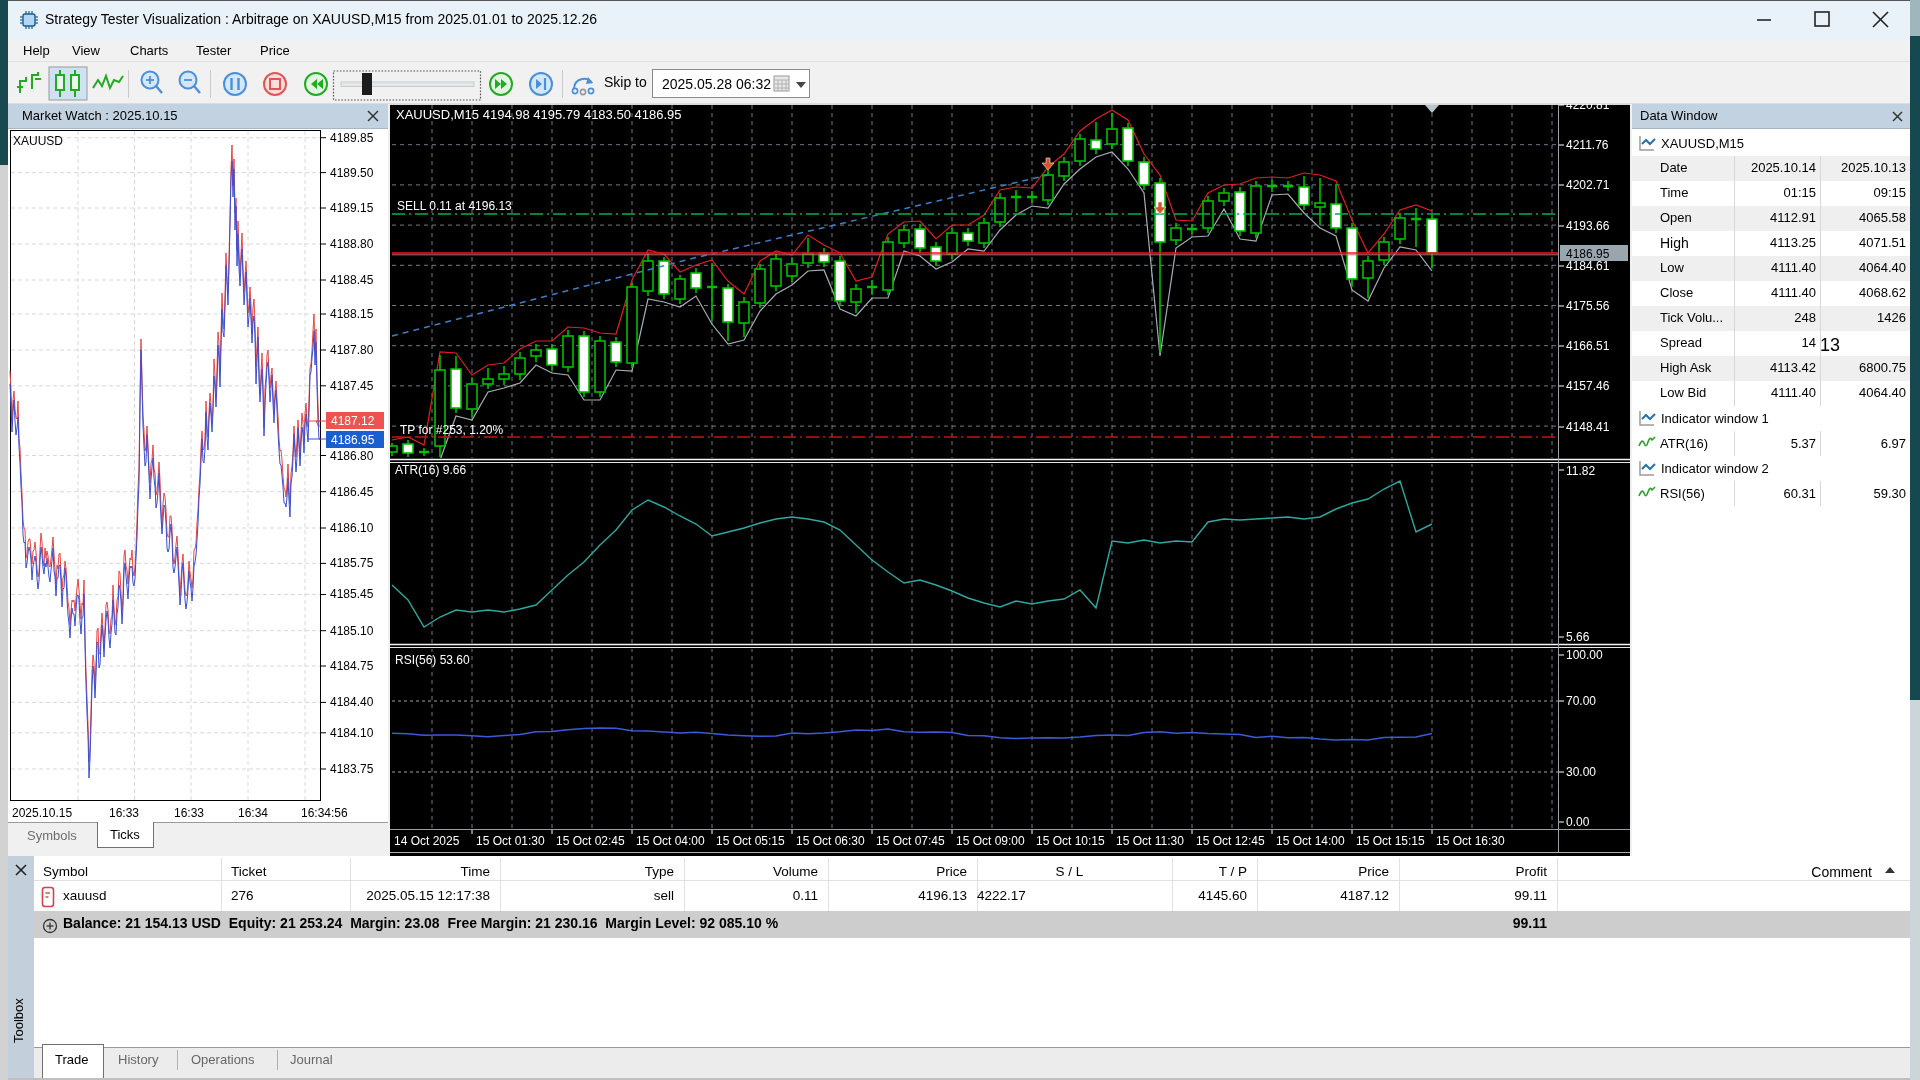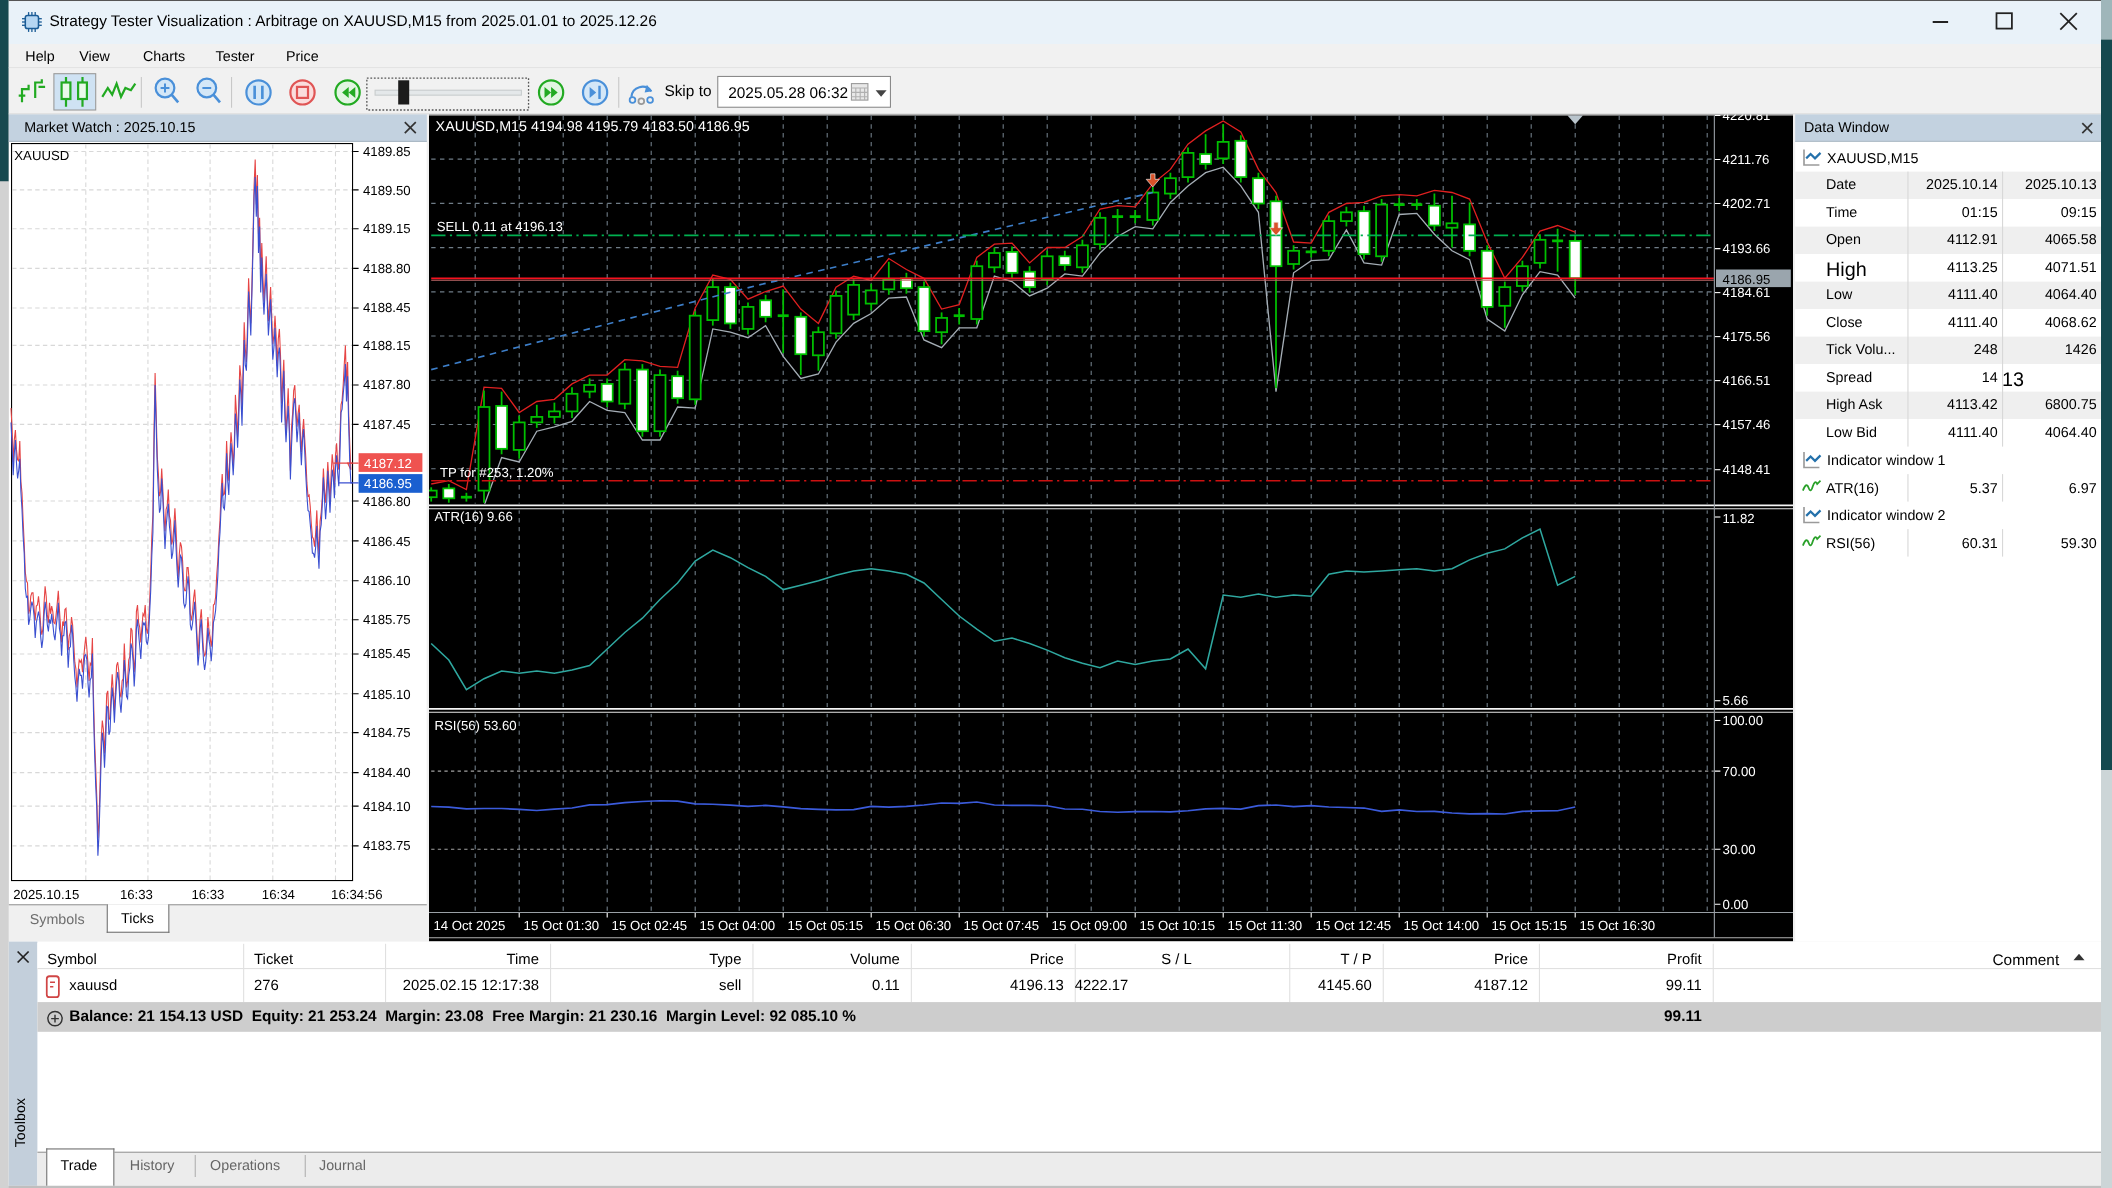--- a/index.html
+++ b/index.html
@@ -547,21 +547,21 @@
 <div class="abs" style="left:1820px;top:160px;width:86px;font-size:13px;color:#000;text-align:right">2025.10.13</div>
 <div class="abs" style="left:1632px;top:181px;width:278px;height:25px;background:#ffffff"></div>
 <div class="abs" style="left:1660px;top:185px;font-size:13px;color:#000">Time</div>
 <div class="abs" style="left:1734px;top:185px;width:82px;font-size:13px;color:#000;text-align:right">01:15</div>
 <div class="abs" style="left:1820px;top:185px;width:86px;font-size:13px;color:#000;text-align:right">09:15</div>
 <div class="abs" style="left:1632px;top:206px;width:278px;height:25px;background:#efefef"></div>
 <div class="abs" style="left:1660px;top:210px;font-size:13px;color:#000">Open</div>
 <div class="abs" style="left:1734px;top:210px;width:82px;font-size:13px;color:#000;text-align:right">4112.91</div>
 <div class="abs" style="left:1820px;top:210px;width:86px;font-size:13px;color:#000;text-align:right">4065.58</div>
 <div class="abs" style="left:1632px;top:231px;width:278px;height:25px;background:#ffffff"></div>
-<div class="abs" style="left:1660px;top:235px;font-size:18px;color:#000">High</div>
+<div class="abs" style="left:1660px;top:235px;font-size:14px;color:#000">High</div>
 <div class="abs" style="left:1734px;top:235px;width:82px;font-size:13px;color:#000;text-align:right">4113.25</div>
 <div class="abs" style="left:1820px;top:235px;width:86px;font-size:13px;color:#000;text-align:right">4071.51</div>
 <div class="abs" style="left:1632px;top:256px;width:278px;height:25px;background:#efefef"></div>
 <div class="abs" style="left:1660px;top:260px;font-size:13px;color:#000">Low</div>
 <div class="abs" style="left:1734px;top:260px;width:82px;font-size:13px;color:#000;text-align:right">4111.40</div>
 <div class="abs" style="left:1820px;top:260px;width:86px;font-size:13px;color:#000;text-align:right">4064.40</div>
 <div class="abs" style="left:1632px;top:281px;width:278px;height:25px;background:#ffffff"></div>
 <div class="abs" style="left:1660px;top:285px;font-size:13px;color:#000">Close</div>
 <div class="abs" style="left:1734px;top:285px;width:82px;font-size:13px;color:#000;text-align:right">4111.40</div>
 <div class="abs" style="left:1820px;top:285px;width:86px;font-size:13px;color:#000;text-align:right">4068.62</div>
@@ -638,21 +638,21 @@
 <div class="abs" style="left:1257px;top:864px;width:132px;font-size:13.5px;color:#000;text-align:right">Price</div>
 <div class="abs" style="left:1399px;top:858px;width:1px;height:53px;background:#e0e0e0"></div>
 <div class="abs" style="left:1399px;top:864px;width:148px;font-size:13.5px;color:#000;text-align:right">Profit</div>
 <div class="abs" style="left:1557px;top:858px;width:1px;height:53px;background:#e0e0e0"></div>
 <div class="abs" style="left:1557px;top:864px;width:315px;font-size:14px;color:#000;text-align:right">Comment</div>
 <svg class="abs" style="left:1884px;top:866px" width="12" height="8" viewBox="0 0 12 8">
     <path d="M 6 1 l 5 6 h -10 z" fill="#333"></path>
   </svg>
 <div class="abs" style="left:63px;top:888px;font-size:13.5px;color:#000">xauusd</div>
 <div class="abs" style="left:231px;top:888px;font-size:13.5px;color:#000">276</div>
-<div class="abs" style="left:350px;top:888px;width:140px;font-size:13.5px;color:#000;text-align:right">2025.02.15 12:17:38</div>
+<div class="abs" style="left:350px;top:888px;width:140px;font-size:13.5px;color:#000;text-align:right">2025.05.15 12:17:38</div>
 <div class="abs" style="left:500px;top:888px;width:174px;font-size:13.5px;color:#000;text-align:right">sell</div>
 <div class="abs" style="left:684px;top:888px;width:134px;font-size:13.5px;color:#000;text-align:right">0.11</div>
 <div class="abs" style="left:828px;top:888px;width:139px;font-size:13.5px;color:#000;text-align:right">4196.13</div>
 <div class="abs" style="left:977px;top:888px;width:185px;font-size:13.5px;color:#000;text-align:left">4222.17</div>
 <div class="abs" style="left:1172px;top:888px;width:75px;font-size:13.5px;color:#000;text-align:right">4145.60</div>
 <div class="abs" style="left:1257px;top:888px;width:132px;font-size:13.5px;color:#000;text-align:right">4187.12</div>
 <div class="abs" style="left:1399px;top:888px;width:148px;font-size:13.5px;color:#000;text-align:right">99.11</div>
 <svg class="abs" style="left:41px;top:886px" width="14" height="22" viewBox="0 0 14 22">
     <rect x="1.5" y="1.5" width="11" height="19" rx="2.5" fill="#fff" stroke="#d04545" stroke-width="1.6"></rect>
     <line x1="4.5" y1="7" x2="9" y2="7" stroke="#d04545" stroke-width="1.4"></line>

